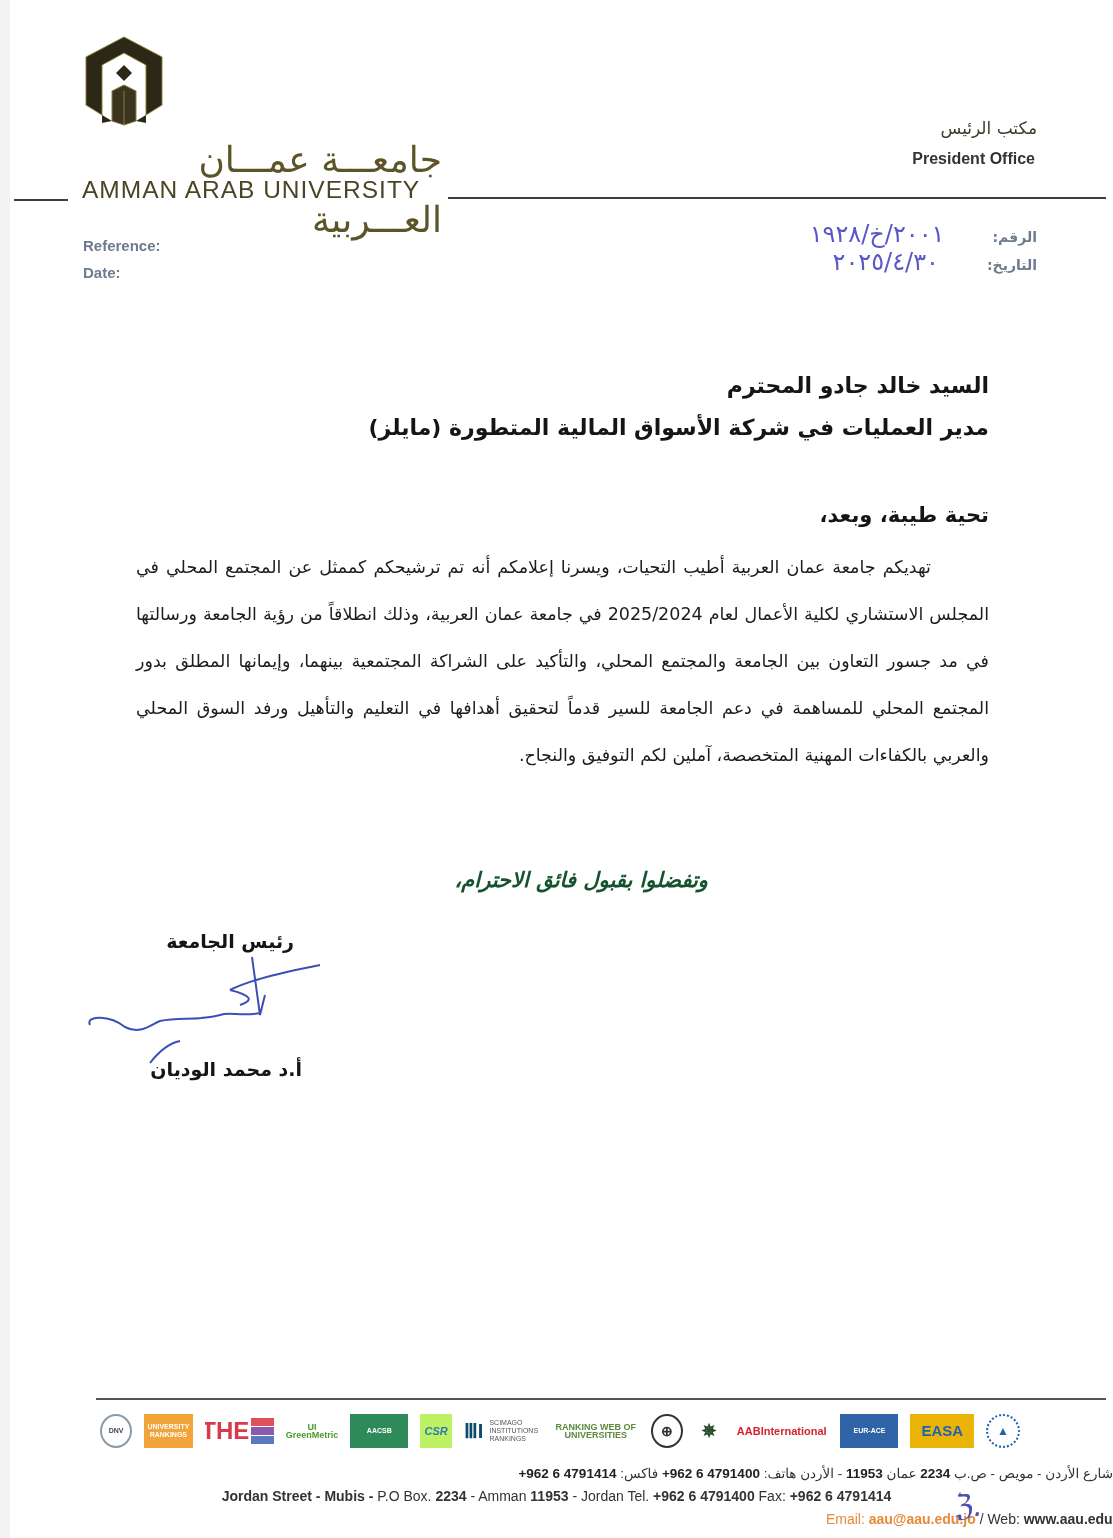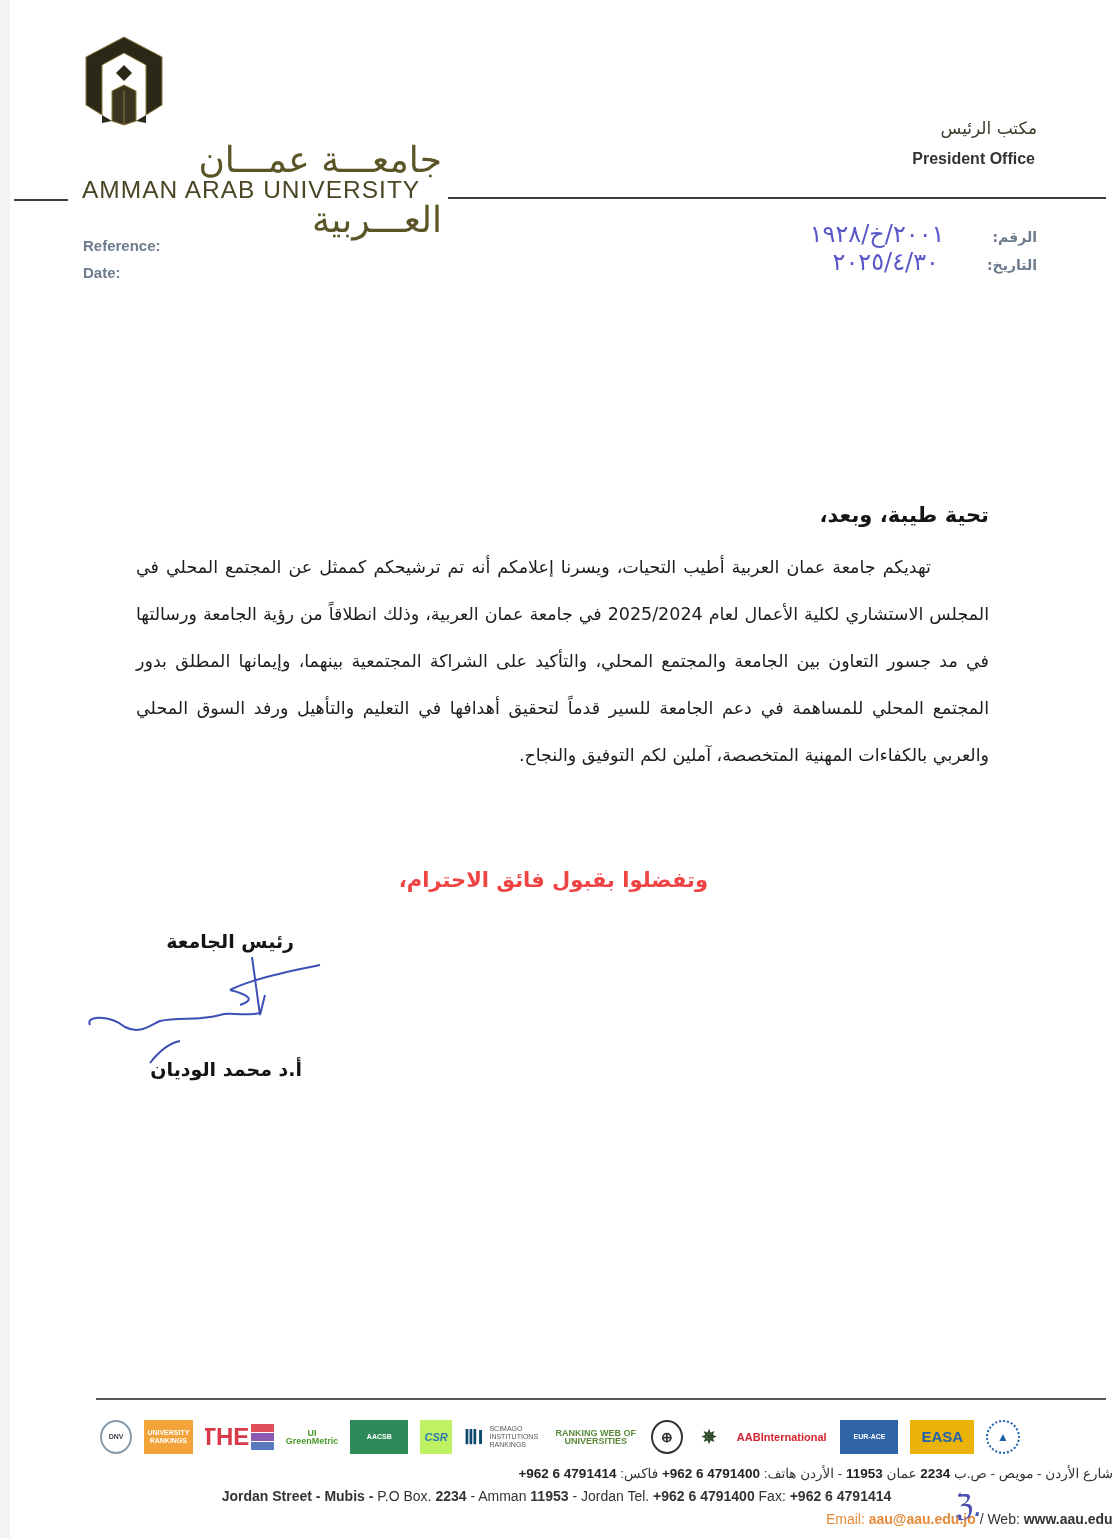--- a/index.html
+++ b/index.html
@@ -35,31 +35,31 @@
     
     .addressee { position: absolute; right: 124px; top: 365px; direction: rtl; text-align: right; }
     .addressee .line { font-weight: bold; font-size: 22px; line-height: 42px; color: #151515; }
 
     .greeting { position: absolute; right: 124px; top: 503px; direction: rtl; font-weight: bold; font-size: 21px; color: #151515; }
 
     .paragraph { position: absolute; left: 136px; right: 124px; top: 544px; direction: rtl; text-align: justify;
       text-align-last: right; font-family: "DejaVu Sans", sans-serif; font-size: 17.5px; line-height: 47px;
       color: #1d1d1d; text-indent: 58px; }
 
-    .closing { position: absolute; right: 405px; top: 868px; direction: rtl; font-weight: bold; font-size: 21px; color: #ef4444; }
+    .closing { position: absolute; right: 405px; top: 868px; direction: rtl; font-weight: bold; font-size: 21px; color: #14532d; font-style: italic; }
 
     .sig-title { position: absolute; left: 134px; top: 930px; width: 160px; direction: rtl; text-align: right;
       font-weight: bold; font-size: 19px; color: #151515; }
     .sig-name { position: absolute; left: 134px; top: 1058px; width: 168px; direction: rtl; text-align: right;
       font-weight: bold; font-size: 19px; color: #151515; }
     .signature { position: absolute; left: 80px; top: 955px; width: 250px; height: 110px; }
 
     
     .footer-rule { position: absolute; left: 96px; top: 1398px; width: 1010px; height: 2px; background: #555; }
-    .logos { position: absolute; left: 100px; top: 1414px; width: 920px; height: 40px; display: flex; align-items: flex-end; gap: 12px; }
+    .logos { position: absolute; left: 100px; top: 1414px; width: 920px; height: 40px; display: flex; align-items: flex-start; gap: 12px; }
     .logo-badge { height: 34px; display: flex; align-items: center; justify-content: center; font-family: "Liberation Sans", sans-serif;
       font-size: 7px; font-weight: bold; color: #fff; overflow: hidden; text-align: center; line-height: 8px; }
     .b-circle { width: 34px; border-radius: 50%; border: 2px solid #8a9aa8; color: #445; background: #fff; }
     .b-ur { width: 52px; background: #f2a33a; flex-direction: column; }
     .b-the { width: 74px; background: #fff; }
     .b-ui { width: 56px; background: #fff; color: #4a9a2a; font-size: 9px; }
     .b-aacsb { width: 62px; background: #2f8a5a; }
     .b-csr { width: 34px; background: #bef264; color: #2d7ab0; font-size: 11px; font-style: italic; }
     .b-scimago { width: 82px; background: #fff; color: #444; justify-content: flex-start; }
     .b-rw { width: 92px; background: #fff; color: #5a8a3a; font-size: 9px; flex-direction: column; }
@@ -108,20 +108,22 @@
 <div class="ref-ar-row">
   <span class="ar-label">الرقم:</span>
   <span class="handwritten">٢٠٠١/خ/١٩٢٨</span>
 </div>
 <div class="date-ar-row">
   <span class="ar-label">التاريخ:</span>
   <span class="handwritten">٢٠٢٥/٤/٣٠</span>
 </div>
 
 <div class="addressee">
+  <div class="line">السيد خالد جادو المحترم</div>
+  <div class="line">مدير العمليات في شركة الأسواق المالية المتطورة (مايلز)</div>
 </div>
 
 <div class="greeting">تحية طيبة، وبعد،</div>
 
 <div class="paragraph">تهديكم جامعة عمان العربية أطيب التحيات، ويسرنا إعلامكم أنه تم ترشيحكم كممثل عن المجتمع المحلي في المجلس الاستشاري لكلية الأعمال لعام 2025/2024 في جامعة عمان العربية، وذلك انطلاقاً من رؤية الجامعة ورسالتها في مد جسور التعاون بين الجامعة والمجتمع المحلي، والتأكيد على الشراكة المجتمعية بينهما، وإيمانها المطلق بدور المجتمع المحلي للمساهمة في دعم الجامعة للسير قدماً لتحقيق أهدافها في التعليم والتأهيل ورفد السوق المحلي والعربي بالكفاءات المهنية المتخصصة، آملين لكم التوفيق والنجاح.</div>
 
 <div class="closing">وتفضلوا بقبول فائق الاحترام،</div>
 
 <div class="sig-title">رئيس الجامعة</div>
 

